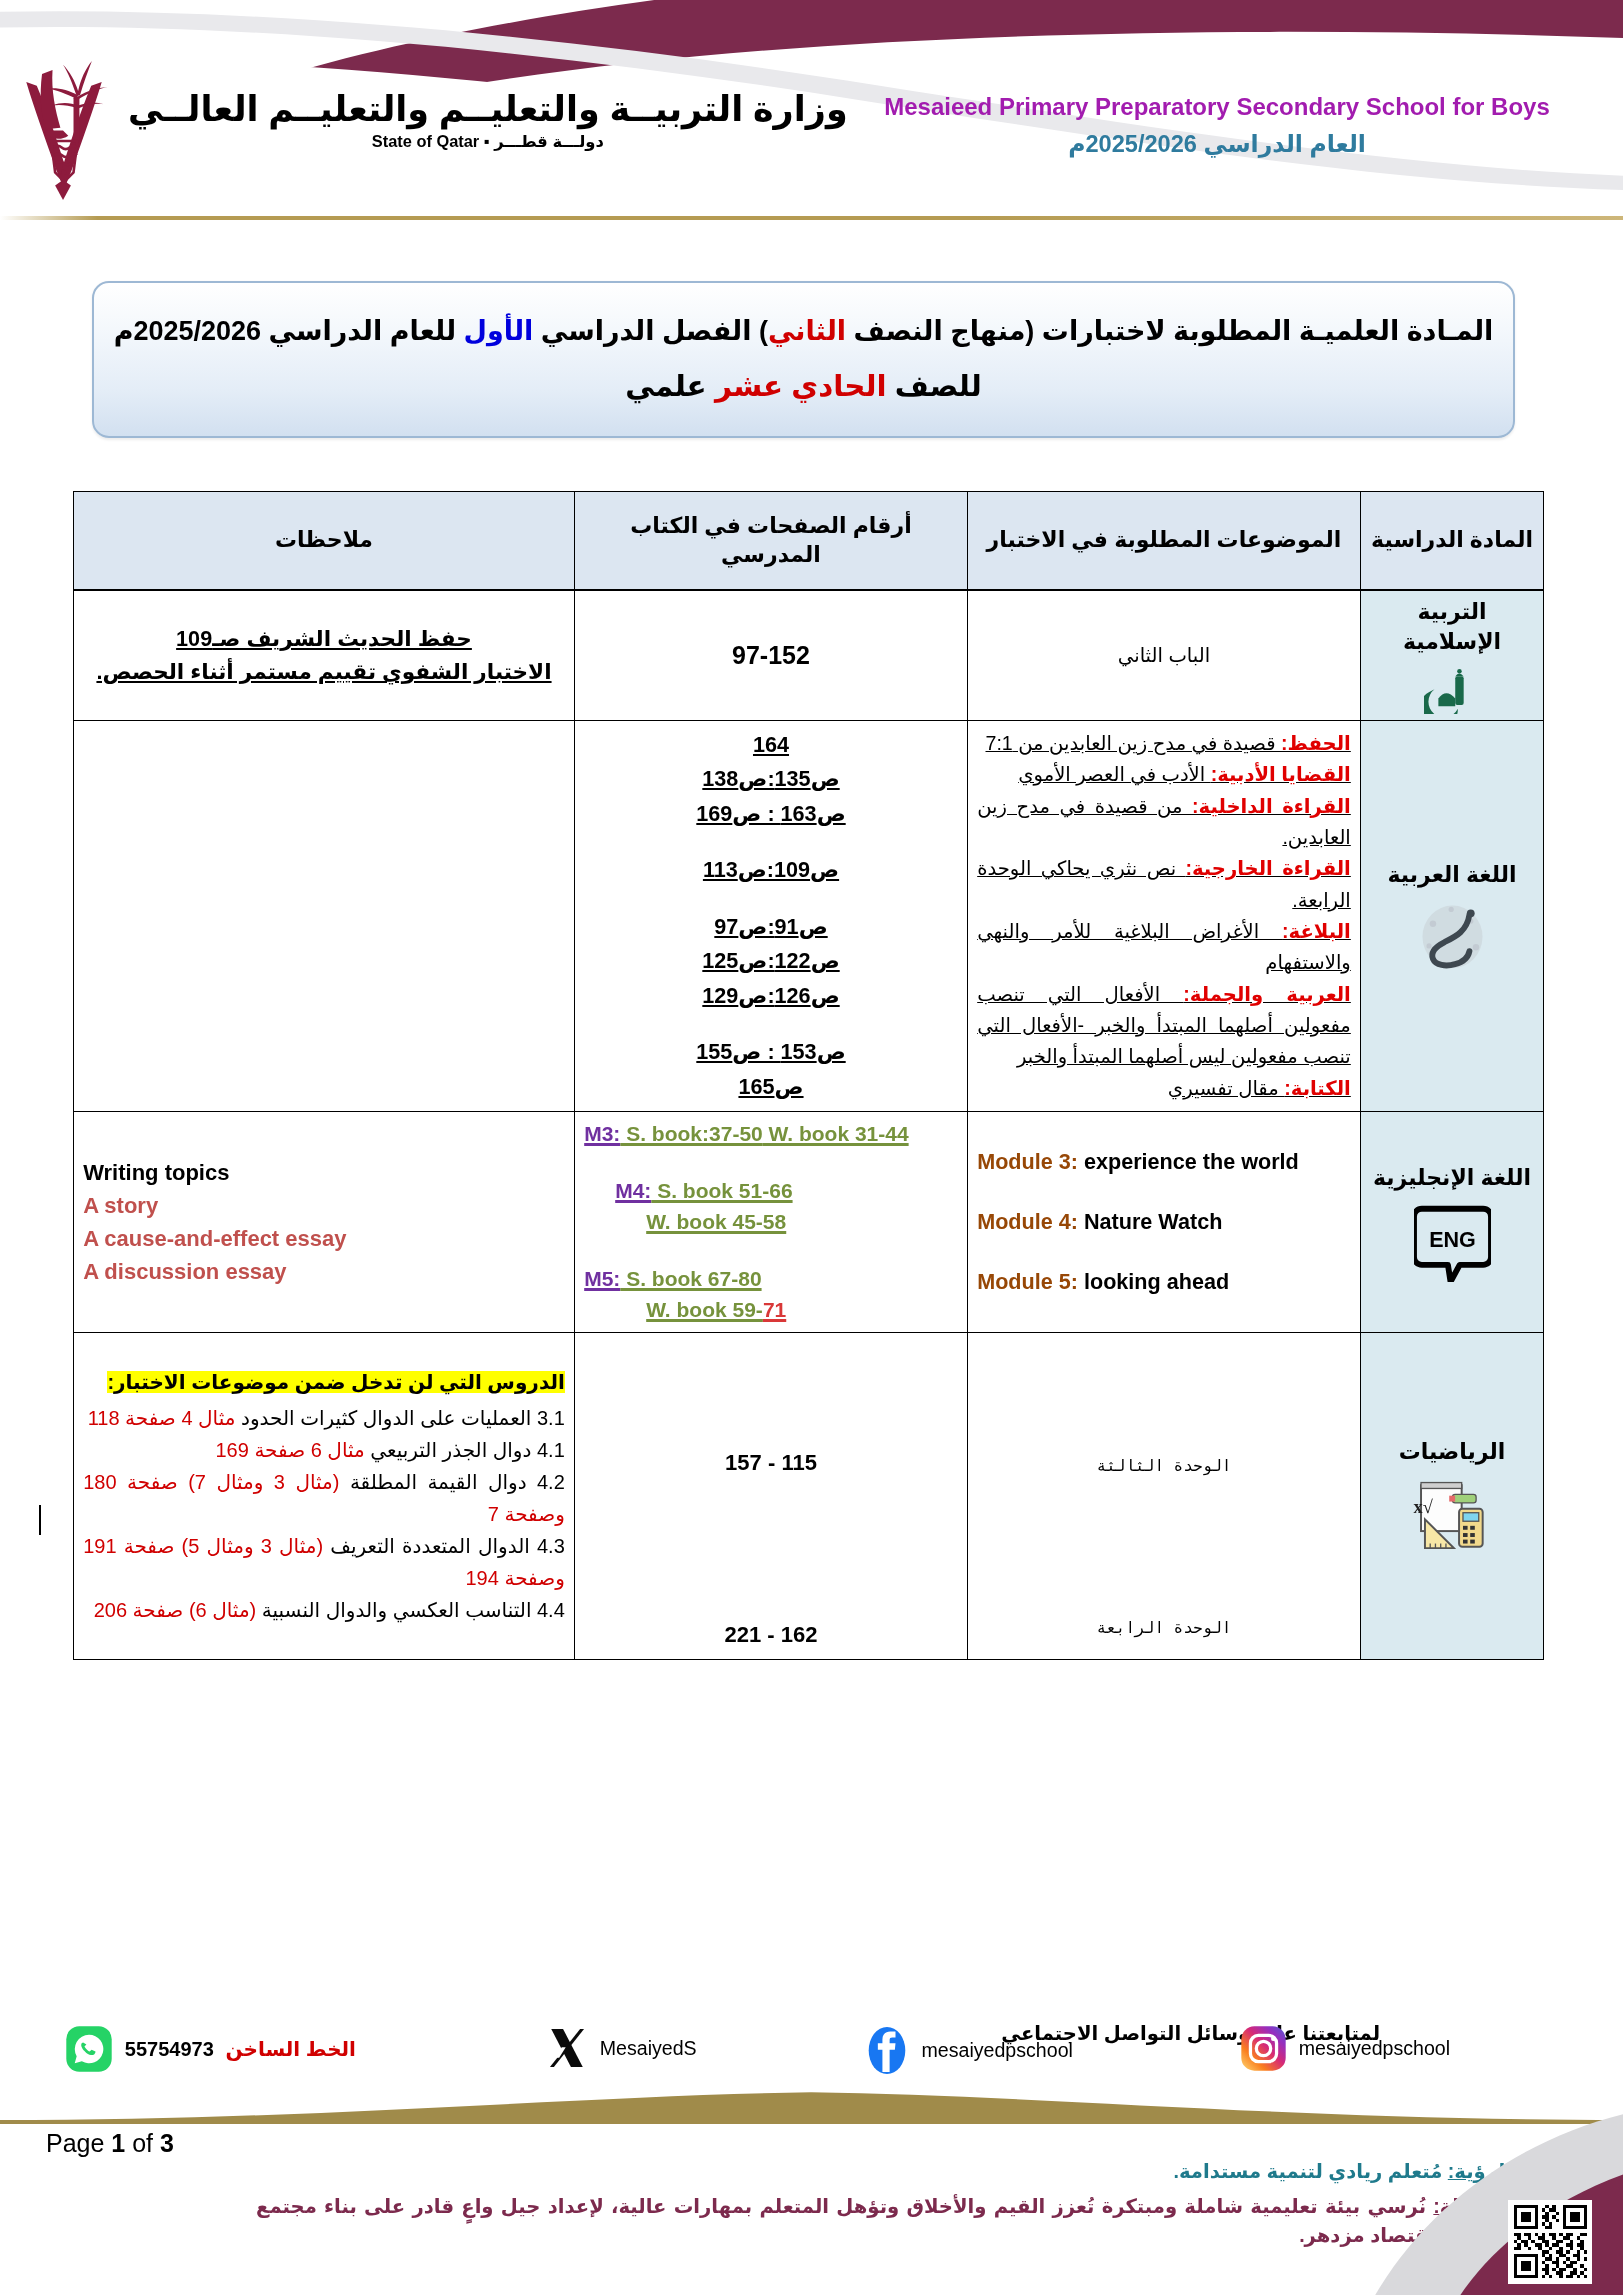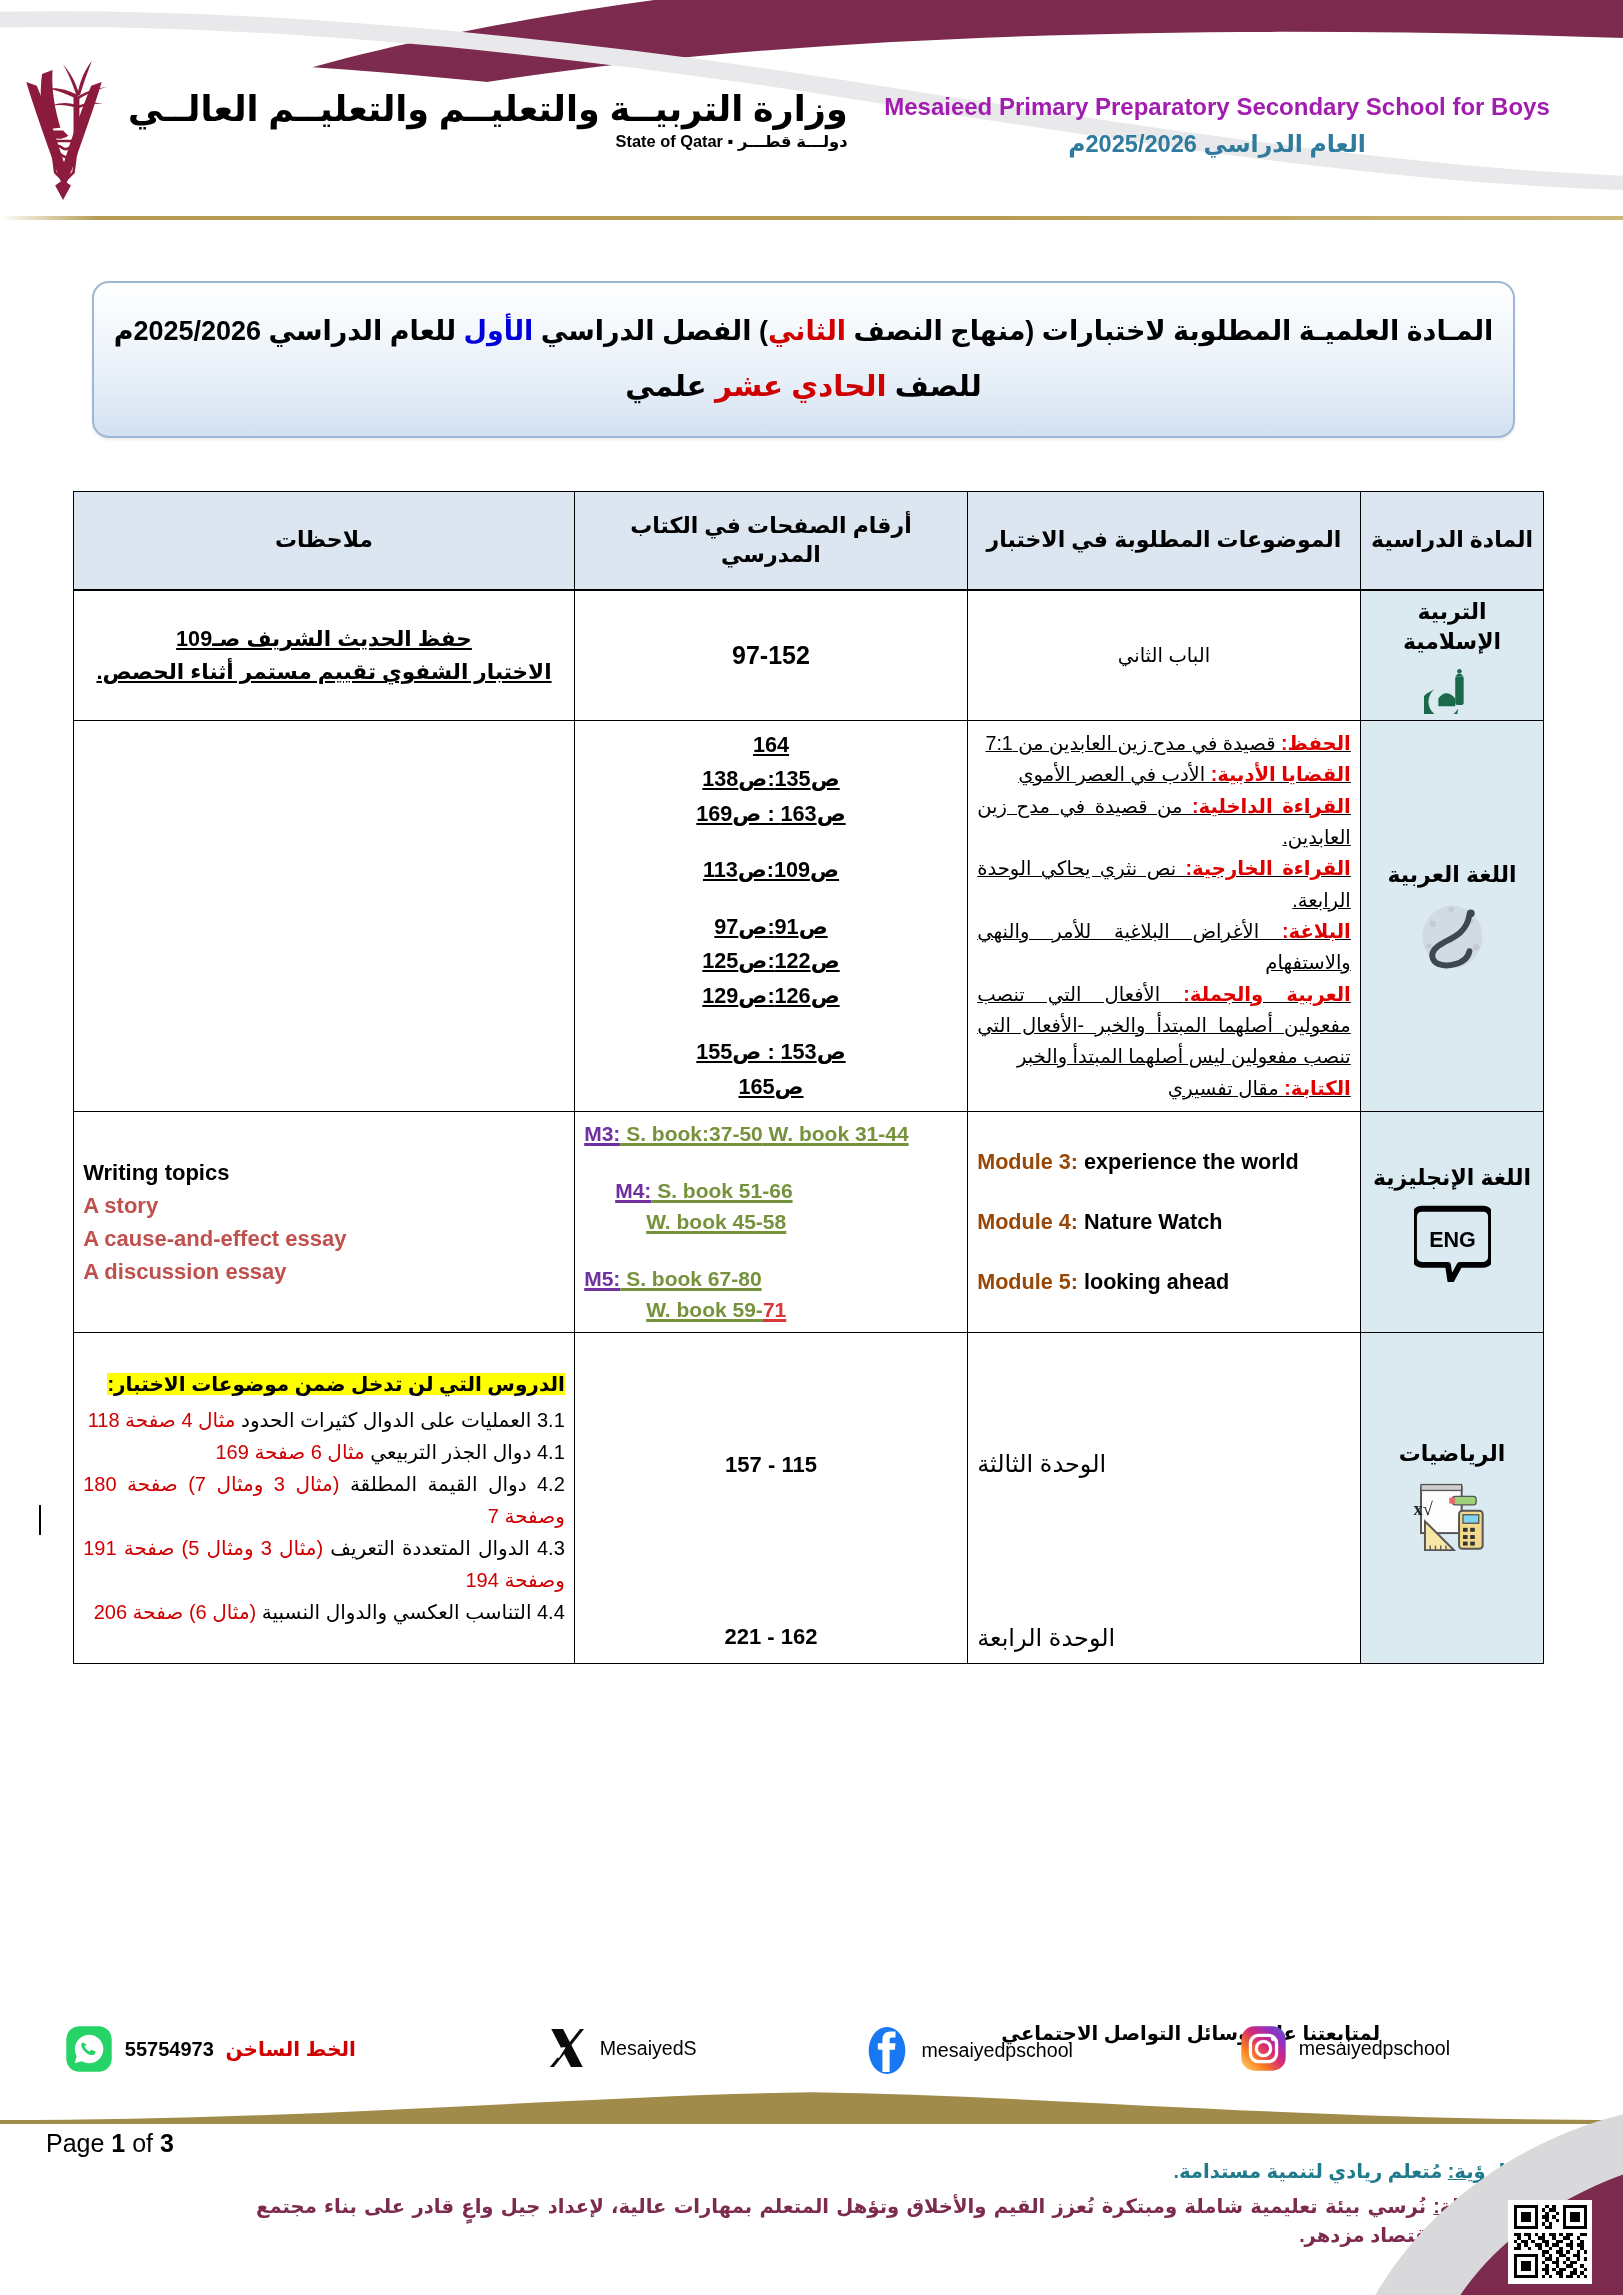--- a/index.html
+++ b/index.html
@@ -45,21 +45,21 @@
   .hdr-right {
     width: 811px;
     display: flex;
     flex-direction: row-reverse;
     align-items: center;
     justify-content: flex-start;
     padding-right: 26px;
     padding-top: 19.6px;
   }
   .moe-text {
-    text-align: right;
+    text-align: center;
     direction: rtl;
     padding-right: 17px;
     padding-top: 5.2px;
   }
   .moe-ar {
     font-size: 35px;
     font-weight: 700;
     color: #000;
     letter-spacing: 0.7px;
     line-height: 1.12;
@@ -217,21 +217,21 @@
   .eng-pages:last-child { margin-bottom: 0; }
   .pg-m  { color: #7030a0; text-decoration: underline; text-decoration-thickness: 2.6px; }
   .pg-g  { color: #76923c; text-decoration: underline; text-decoration-thickness: 2.6px; }
   .pg-r  { color: #d93838; text-decoration: underline; text-decoration-thickness: 2.6px; }
   .indent { display: inline-block; width: 31px; }
 
   .write-title { font-size: 22px; font-weight: 700; color: #000; line-height: 1.5; }
   .write-item  { font-size: 22px; font-weight: 700; color: #c0504d; line-height: 1.5; }
 
   
-  .r-math .topics-cell { text-align: left; font-size: 24px; }
+  .r-math .topics-cell { text-align: center; font-size: 16px; font-family: Liberation Mono, monospace; }
   .r-math .pages-cell  { font-size: 22px; }
   .math-topic-1 { display:block; padding-top: 105px; }
   .math-topic-2 { display:block; padding-top: 137px; }
   .math-pg-1 { display:block; padding-top: 105px; }
   .math-pg-2 { display:block; padding-top: 137px; }
 
   .hl-yellow {
     background: #ffff00;
     font-weight: 700;
     color: #000;

